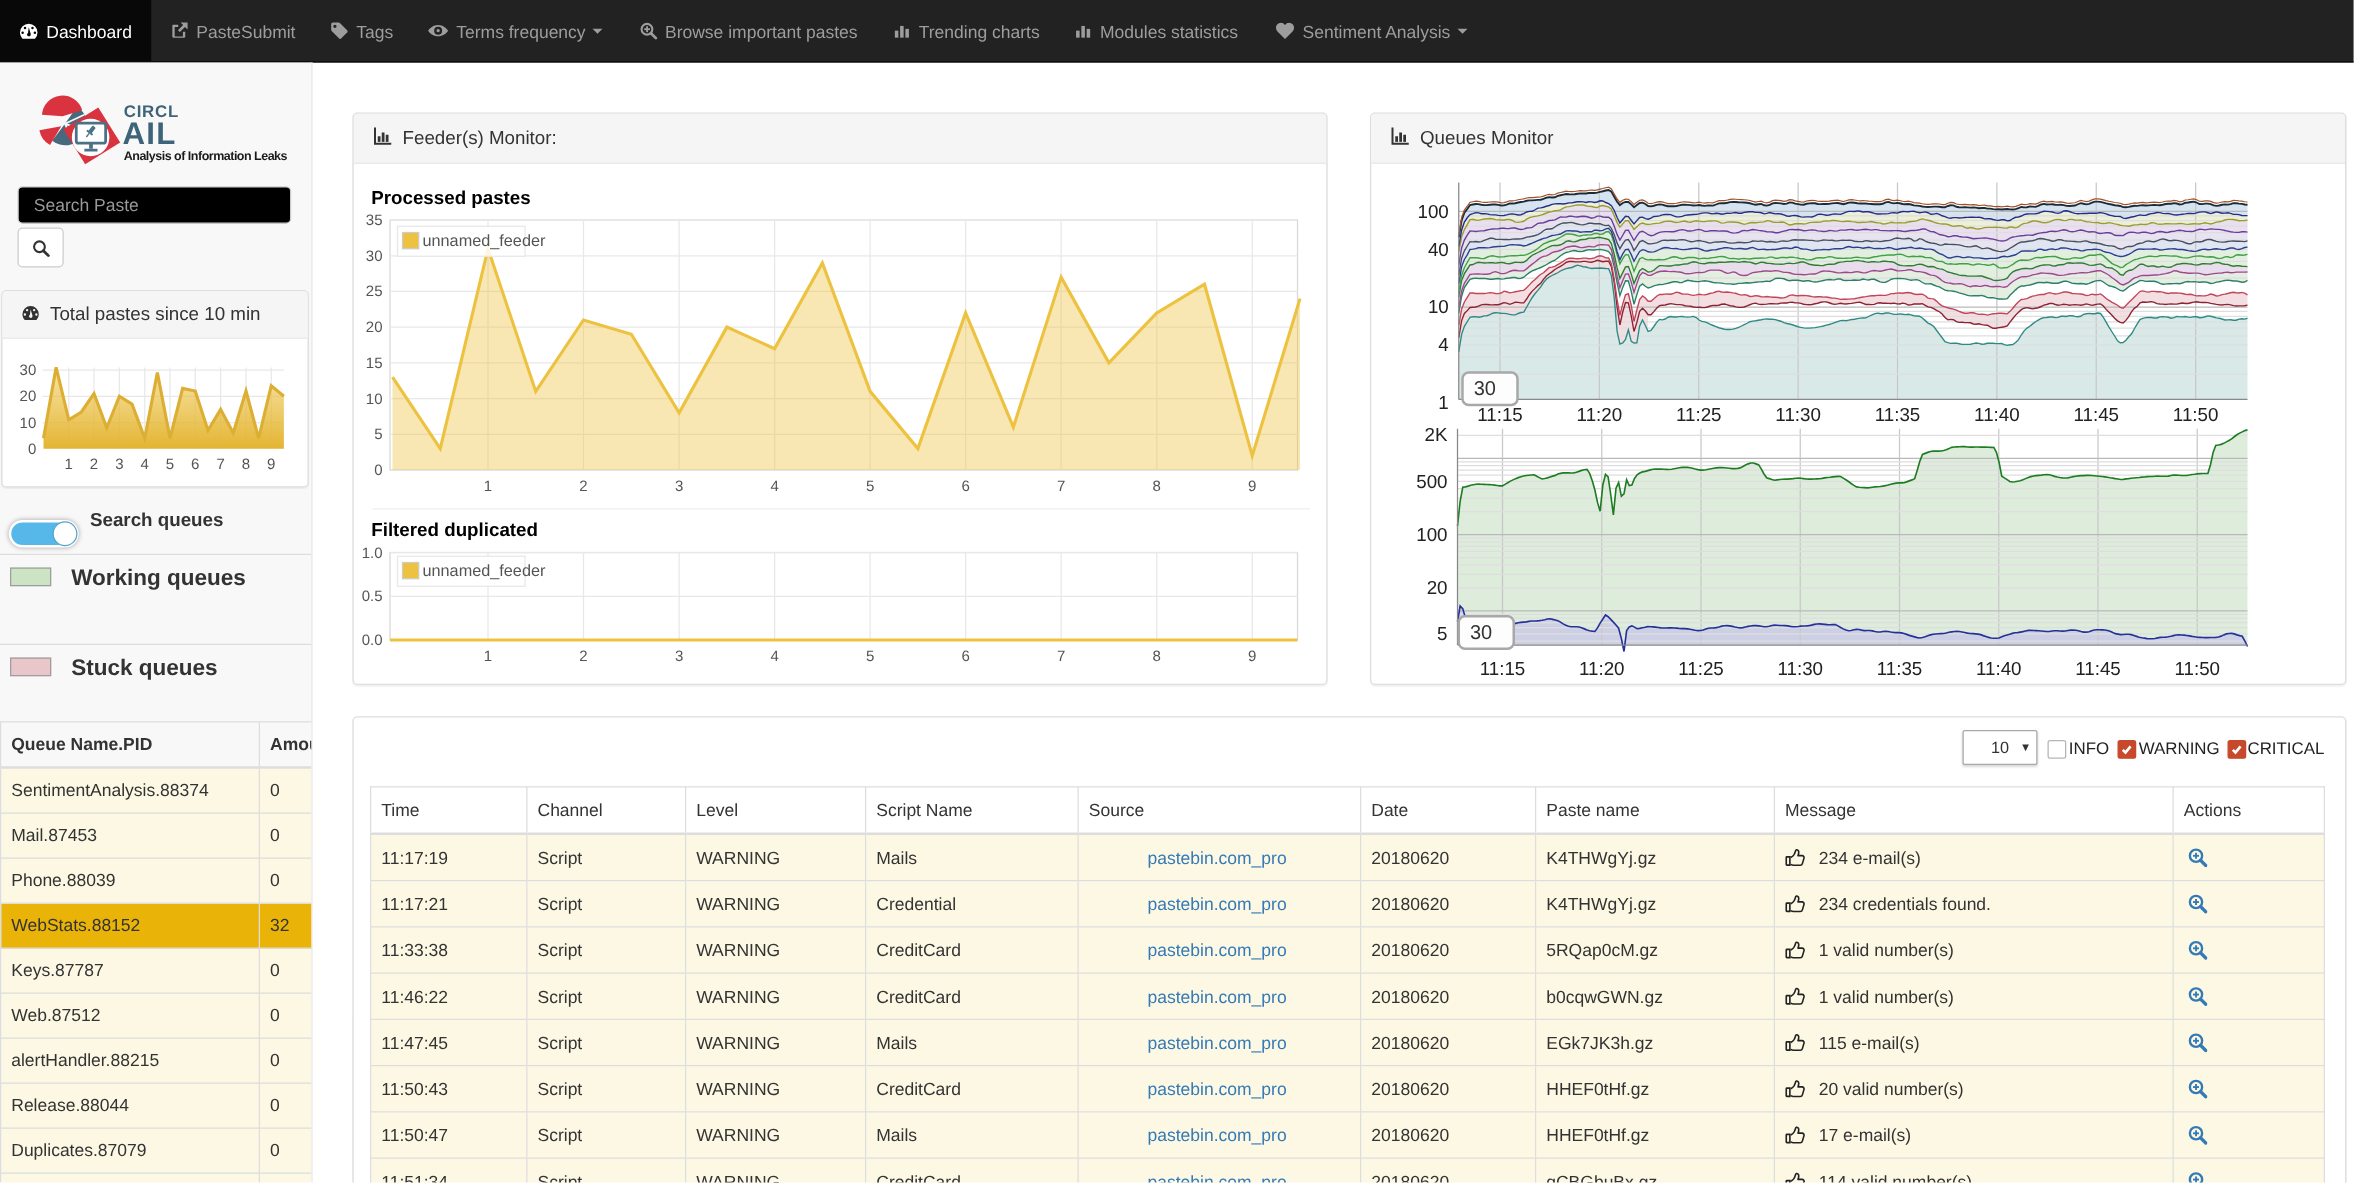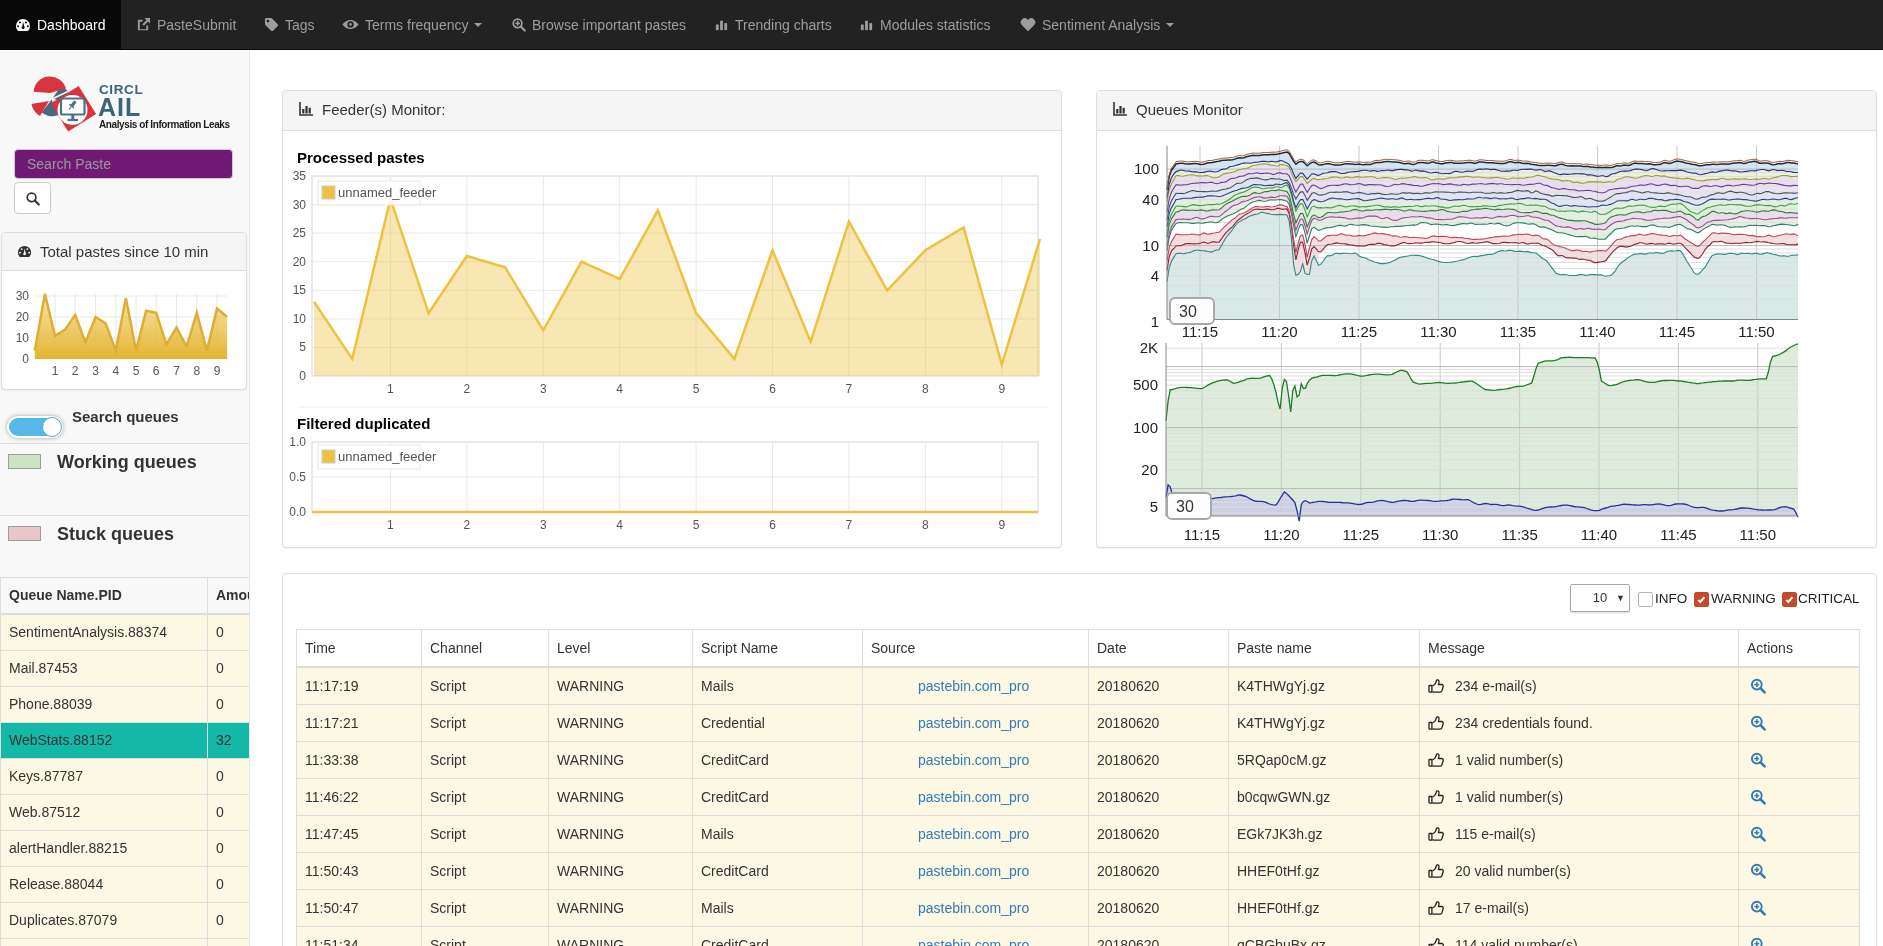--- a/index.html
+++ b/index.html
@@ -6,36 +6,36 @@
 body{font-family:"Liberation Sans",sans-serif;font-size:14px;color:#333;background:#fff;position:relative;}
 .abs{position:absolute;}
 
 .navbar{position:absolute;left:0;top:0;width:1883px;height:49px;background:#222;border-bottom:1px solid #080808;}
 .navbar .item{position:absolute;top:0;display:inline-flex;align-items:center;height:49px;padding:0 15px;color:#9d9d9d;font-size:14px;}
 .navbar .item.active{background:#080808;color:#fff;}
 .navbar .item svg{margin-right:6px;}
 .caret{display:inline-block;width:0;height:0;border-left:4px solid transparent;border-right:4px solid transparent;border-top:4px solid #9d9d9d;margin-left:6px;}
 
 .sidebar{position:absolute;left:0;top:50px;width:249px;height:896px;background:#f8f8f8;border-right:1px solid #e7e7e7;overflow:hidden;}
-.srch{position:absolute;left:14px;top:99px;width:193px;height:18px;border:1px solid #ccc;border-radius:4px;padding:5px 12px;background:#701a75;color:#999;font-size:14px;line-height:18px;}
+.srch{position:absolute;left:14px;top:99px;width:193px;height:18px;border:1px solid #ccc;border-radius:4px;padding:5px 12px;background:#000000;color:#999;font-size:14px;line-height:18px;}
 .sbtn{position:absolute;left:14px;top:132px;width:35px;height:30px;border:1px solid #ccc;border-radius:4px;background:#fff;display:flex;align-items:center;justify-content:center;}
 .panel{background:#fff;border:1px solid #ddd;border-radius:4px;box-shadow:0 1px 1px rgba(0,0,0,.05);}
 .phead{background:#f5f5f5;border-bottom:1px solid #ddd;border-radius:3px 3px 0 0;padding:10px 15px;font-size:15px;color:#333;}
 .tgl{position:absolute;left:7px;top:366px;width:52px;height:18px;background:#56b8e8;border:2px solid #fff;border-radius:12px;box-shadow:0 0 4px rgba(0,0,0,.35);}
 .tgl .knob{position:absolute;right:-1px;top:-1px;width:18px;height:18px;background:#fff;border:1px solid #58a3c6;border-radius:50%;}
 .dq{position:absolute;left:72px;top:358px;font-weight:bold;font-size:15px;width:170px;}
 .legrow{position:absolute;left:0;width:249px;height:36px;border-top:1px solid #ddd;}
 .legrow .sw{position:absolute;left:8px;top:10px;width:31px;height:13px;border:1px solid #9e9e9e;}
 .legrow .lt{position:absolute;left:57px;top:8px;font-size:18px;color:#333;font-weight:bold;}
 table{border-collapse:collapse;}
 .qtable{position:absolute;left:0;top:527px;width:284px;font-size:14px;}
 .qtable th,.qtable td{border:1px solid #ddd;padding:8px;text-align:left;line-height:19px;font-size:14px;}
 .qtable th{border-bottom:2px solid #ddd;background:#f8f8f8;}
 .wrow td{background:#fcf8e3;}
-.grow td{background:#14b8a6;}
+.grow td{background:#eab308;}
 
 .ptitle svg{vertical-align:-2px;margin-right:8px;}
 .ltable{position:absolute;left:13px;top:55px;font-size:14px;}
 .ltable th,.ltable td{border:1px solid #ddd;padding:8px;text-align:left;line-height:20px;height:20px;}
 .ltable th{border-bottom:2px solid #ddd;font-weight:normal;}
 .ltable td{background:#fcf8e3;}
 .ltable a{color:#337ab7;text-decoration:none;margin-left:47px;}
 .ctit{font-weight:bold;font-size:15px;color:#333;}
 .box30{position:absolute;width:34px;height:24px;background:#fdfdfd;border:2px solid #a8a8a8;border-radius:6px;font-size:16px;color:#333;padding-left:8px;line-height:25px;}
 .hsel{position:absolute;width:58px;height:26px;background:#fff;border:1px solid #a9a9a9;border-radius:2px;font-size:13px;color:#333;text-align:center;line-height:26px;box-shadow:0 1px 2px rgba(0,0,0,.15);}

